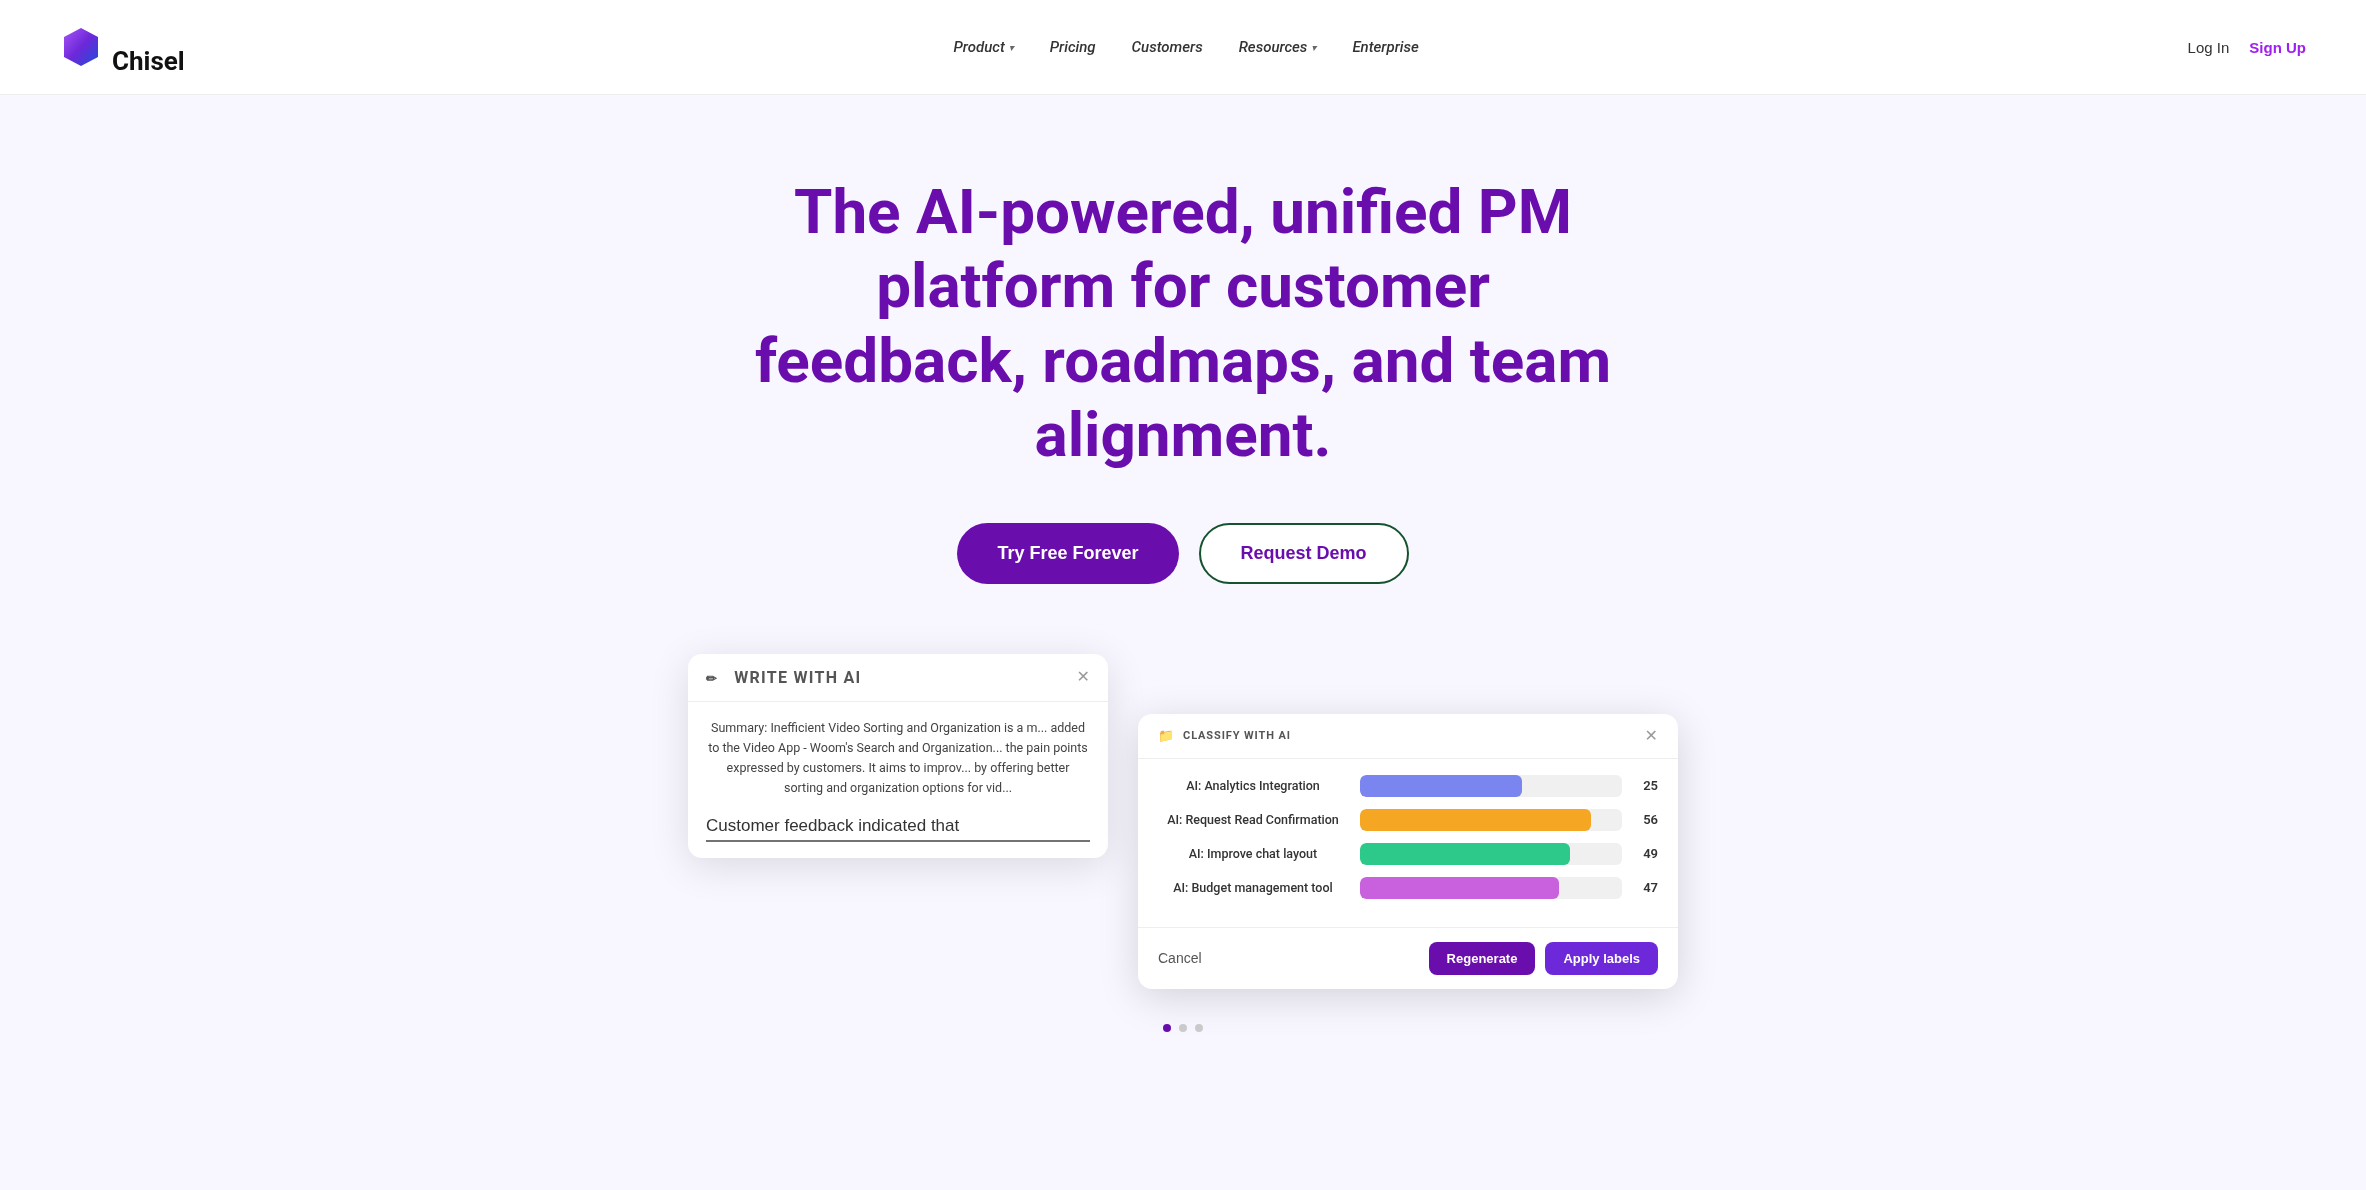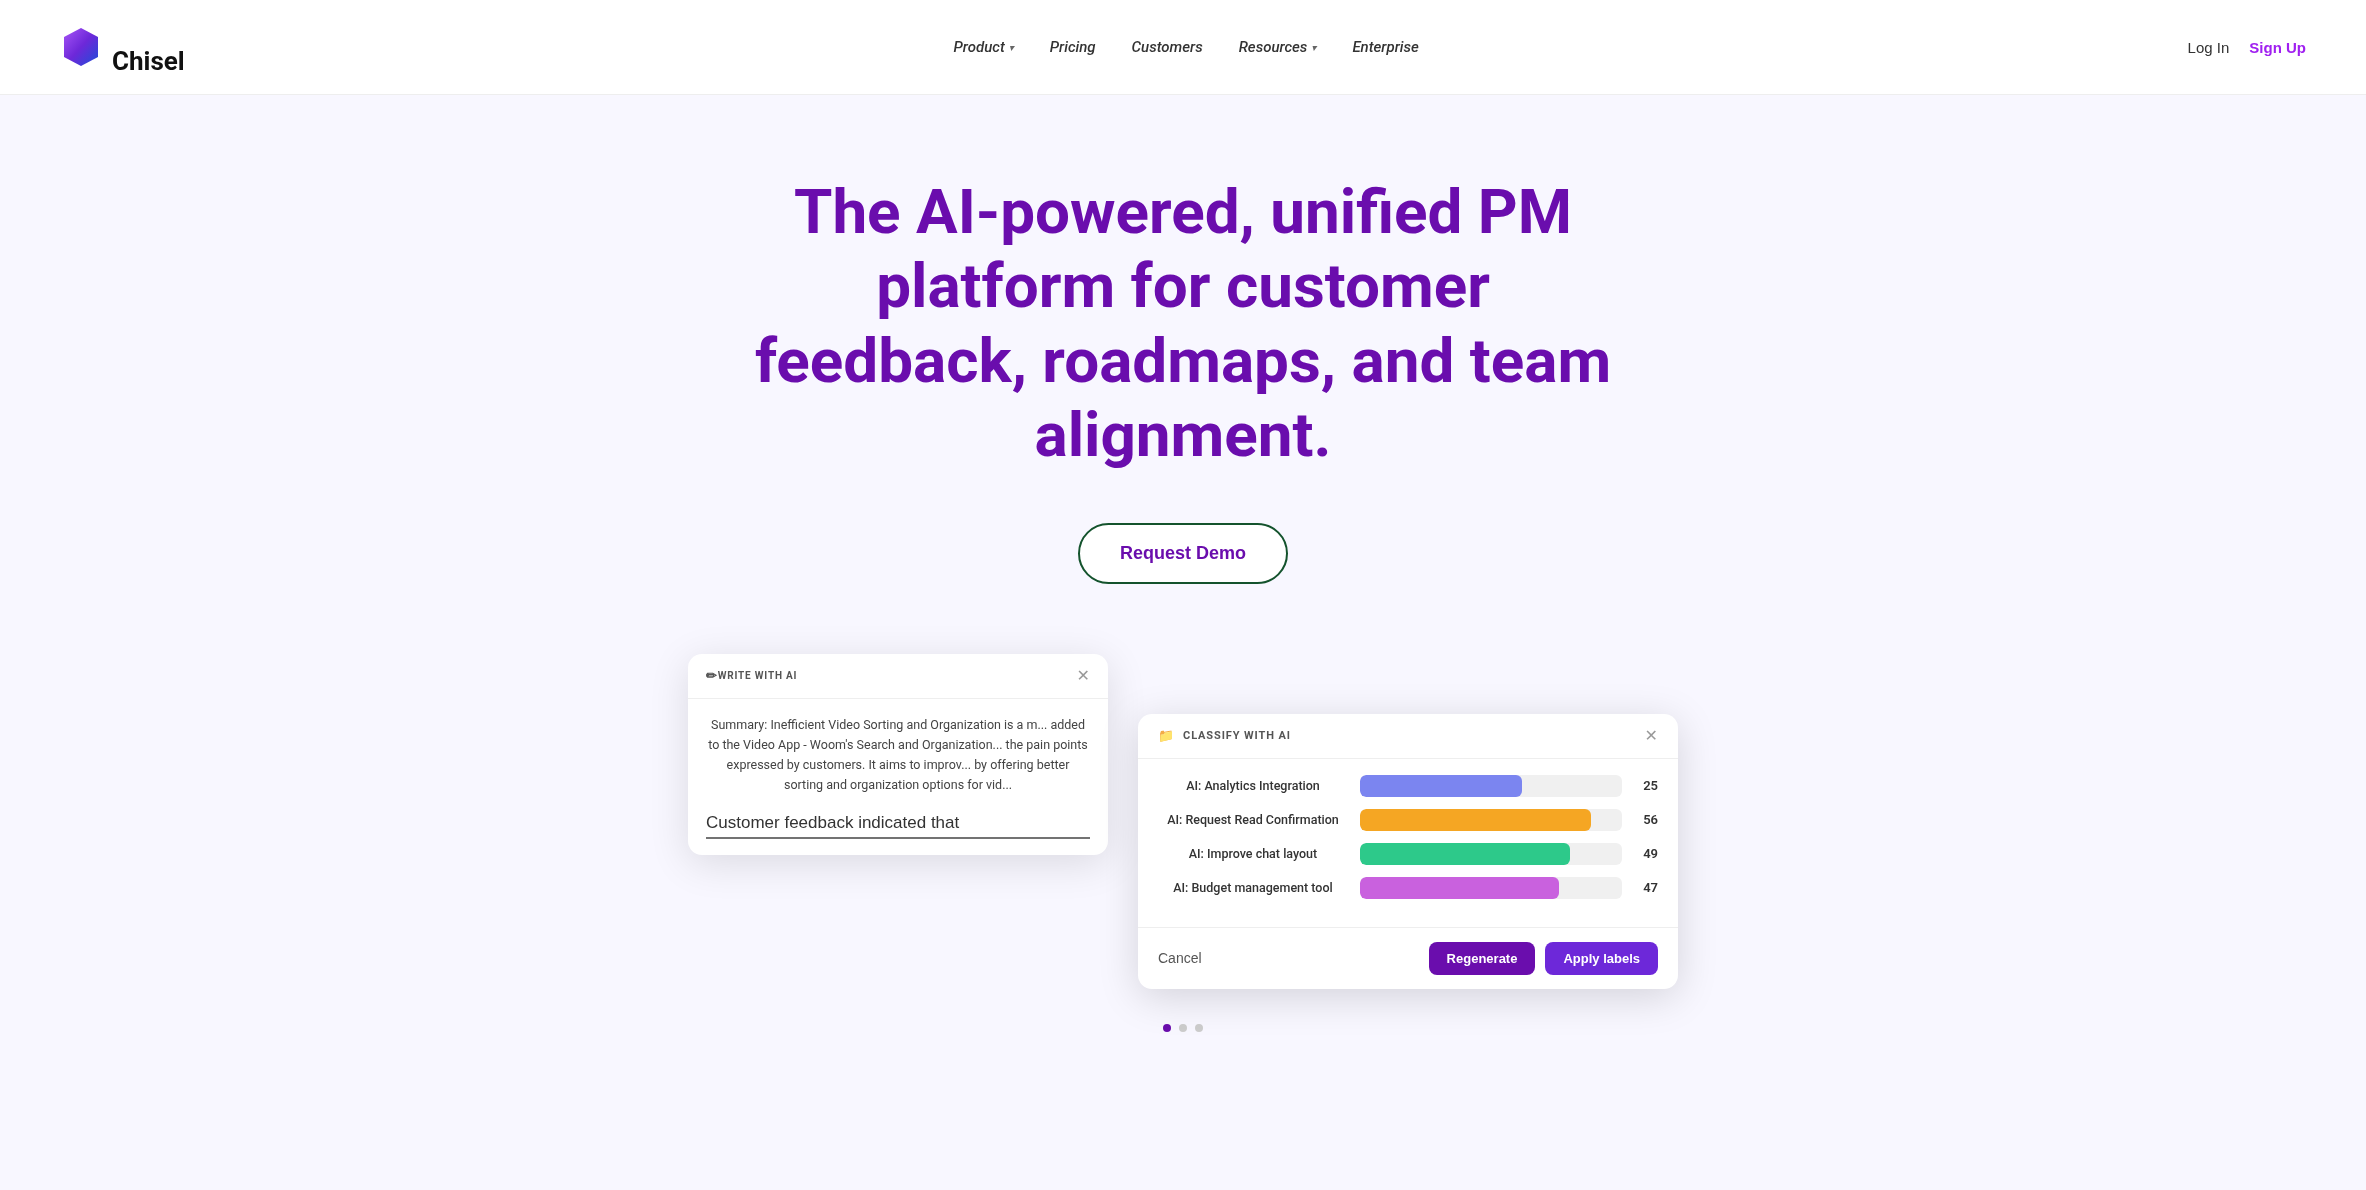--- a/index.html
+++ b/index.html
@@ -146,22 +146,22 @@
     .panel-header {
       display: flex;
       align-items: center;
       justify-content: space-between;
       padding: 14px 18px;
       border-bottom: 1px solid #eee;
     }
     .panel-header-left {
       display: flex;
       align-items: center;
-      gap: 0;
-      font-size: 10px;
+      gap: 16px;
+      font-size: 16px;
       font-weight: 700;
       color: #555;
       letter-spacing: 0.08em;
       text-transform: uppercase;
     }
     .panel-close-btn {
       background: none;
       border: none;
       font-size: 16px;
       color: #999;
@@ -367,20 +367,21 @@
   <div class="nav-actions">
     <button class="btn-login">Log In</button>
     <button class="btn-signup">Sign Up</button>
   </div>
 </nav>
 
 <section class="hero">
   <h1 class="hero-title">The AI-powered, unified PM platform for customer feedback, roadmaps, and team alignment.</h1>
 
   <div class="hero-buttons">
+    <button class="btn-primary">Try Free Forever</button>
     <button class="btn-outline">Request Demo</button>
   </div>
 
   <div class="demo-area">
 
     <div class="panel-write">
       <div class="panel-header">
         <div class="panel-header-left">
           <span class="pencil-icon"></span>
           <span>WRITE WITH AI</span>

